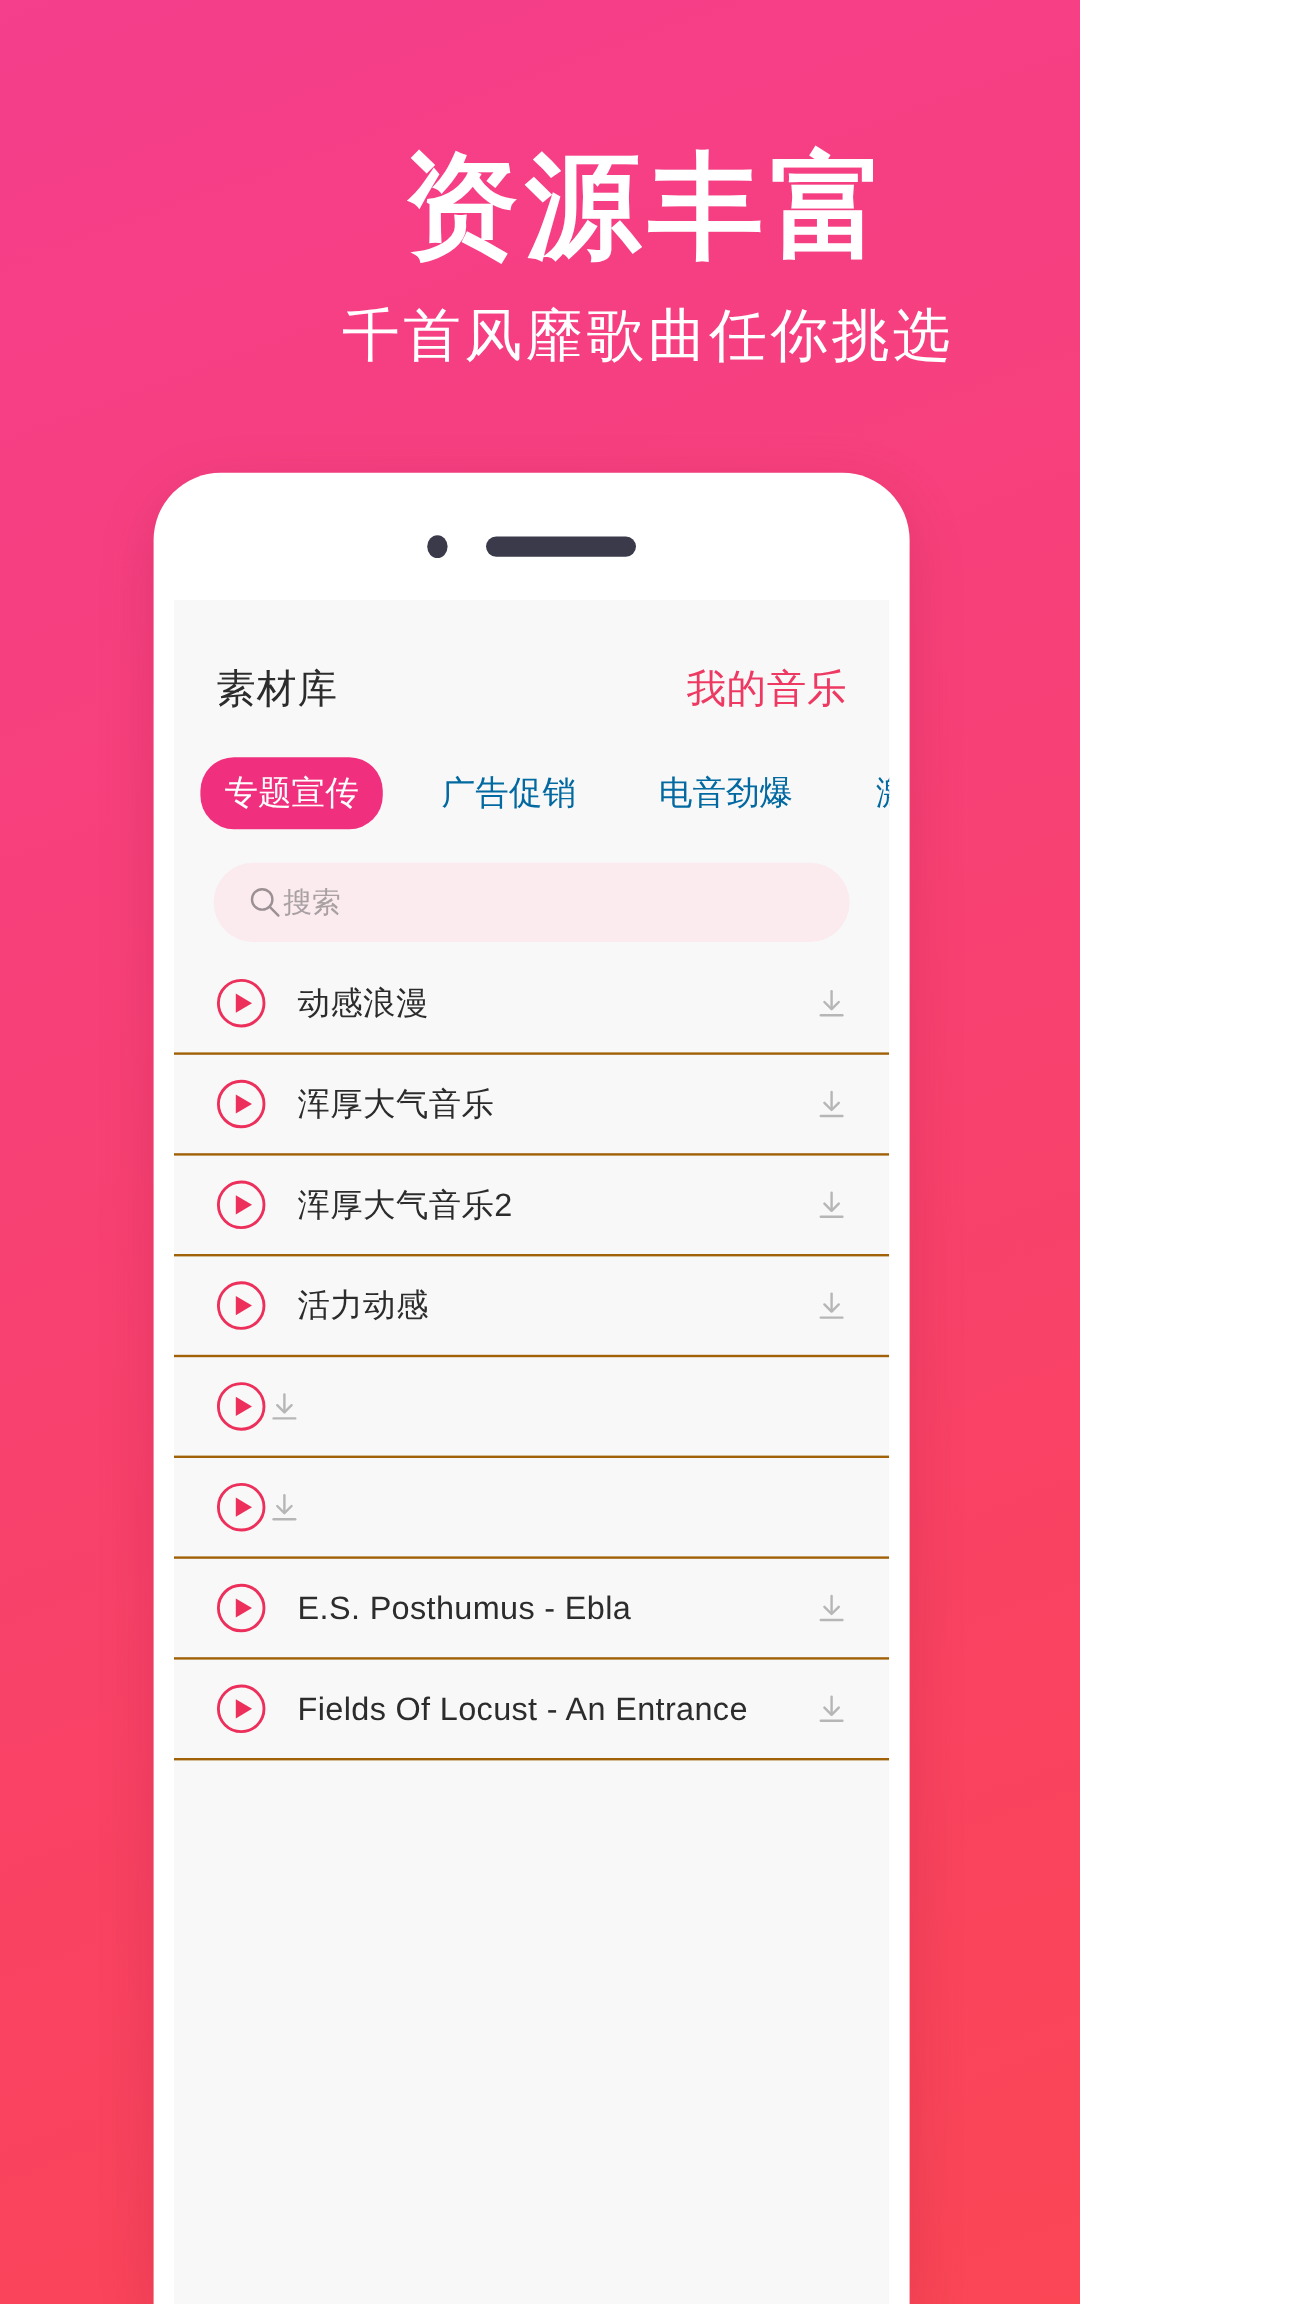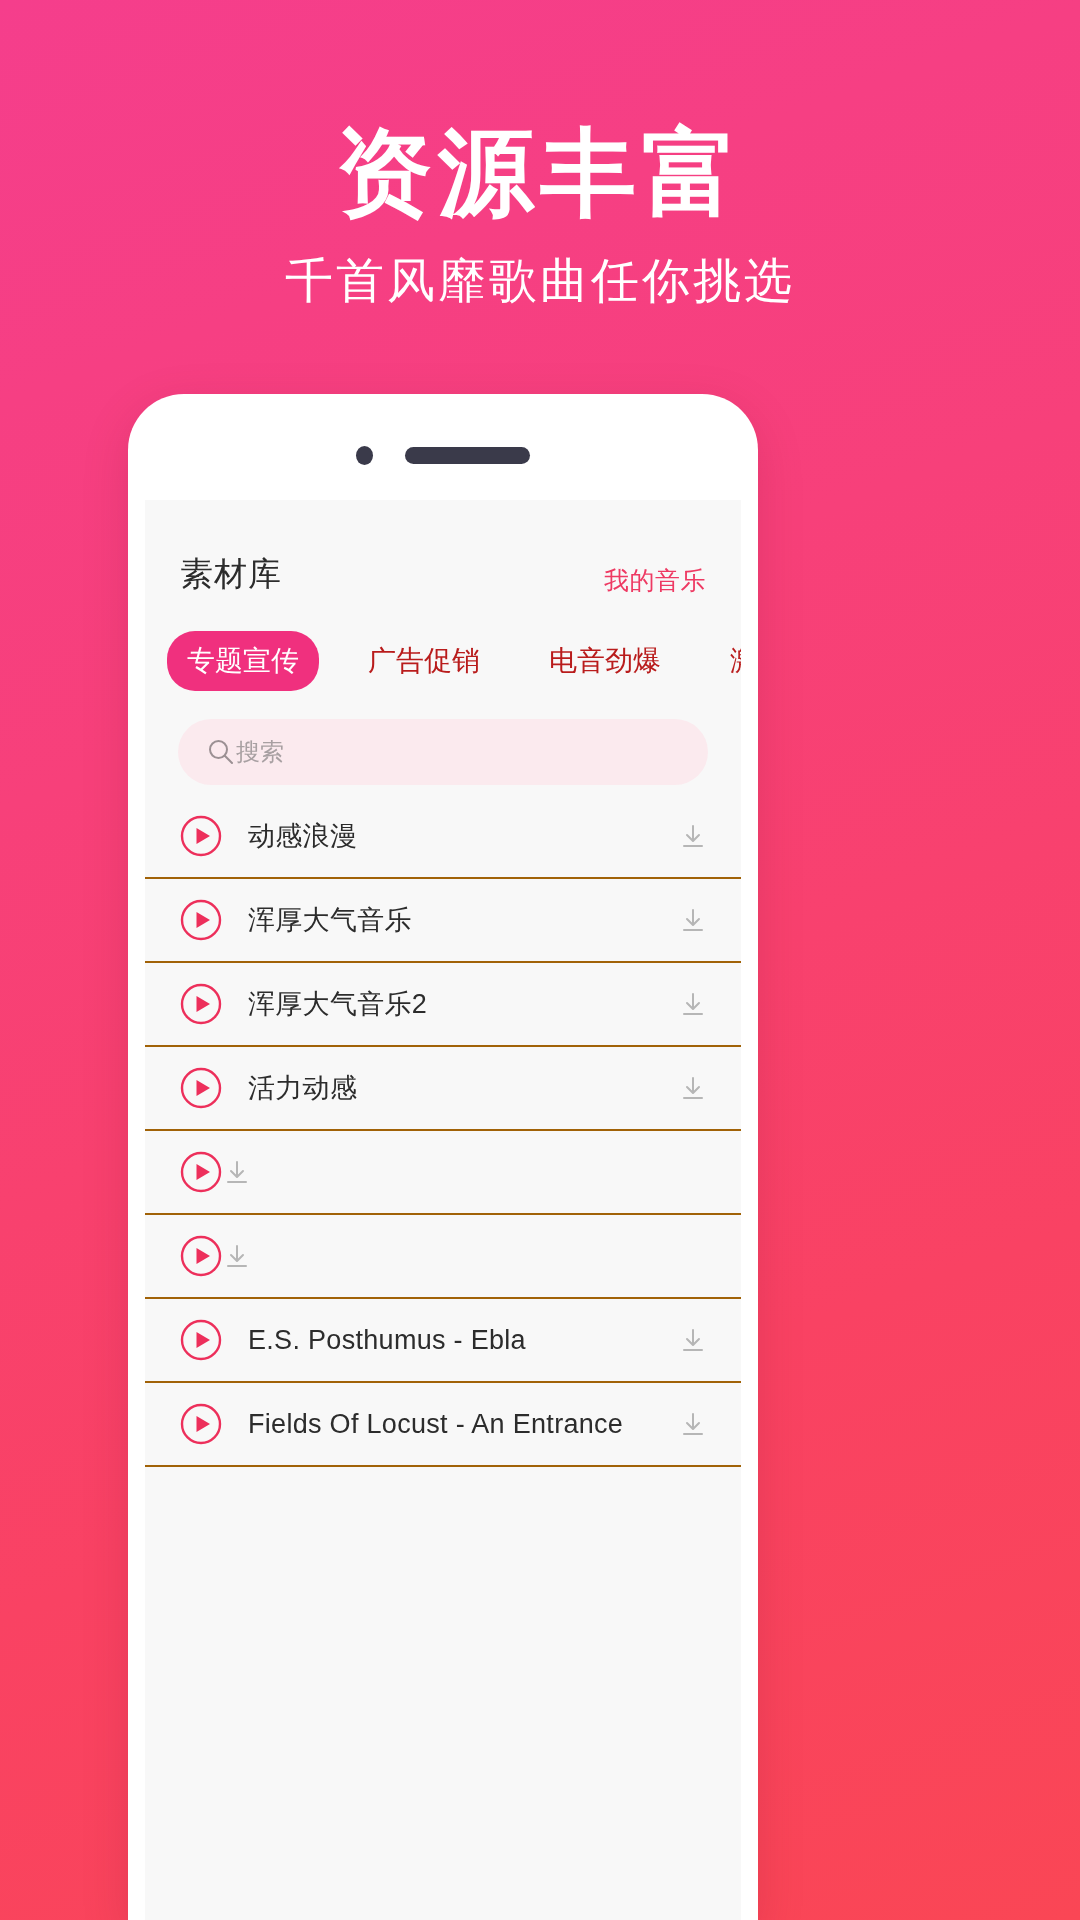--- a/index.html
+++ b/index.html
@@ -8,21 +8,21 @@
   }
   body {
     width: 1080px;
     height: 1920px;
     overflow: hidden;
     font-family: "Liberation Sans", "DejaVu Sans", sans-serif;
   }
 
   #stage {
     position: relative;
-    width: 1080px;
+    width: 900px;
     height: 1920px;
     background: linear-gradient(160deg, #F53E8C 0%, #F7407A 35%, #F94263 70%, #FA4655 100%);
     overflow: hidden;
   }
 
   
   .promo {
     position: absolute;
     top: 0;
     left: 0;
@@ -96,34 +96,34 @@
     align-items: flex-end;
     justify-content: space-between;
     padding: 52px 35px 0 35px;
   }
   .app-title {
     font-size: 33px;
     color: #2C2C2C;
     letter-spacing: 1px;
   }
   .app-header-action {
-    font-size: 25px;
+    font-size: 33px;
     color: #EE3A63;
     letter-spacing: 0.5px;
   }
 
   .tabs {
     display: flex;
     align-items: center;
     padding: 34px 22px 0 22px;
     gap: 29px;
   }
   .tab {
     font-size: 28px;
-    color: #b91c1c;
+    color: #0369a1;
     padding: 11px 20px;
     border-radius: 28px;
     white-space: nowrap;
   }
   .tab.active {
     background: #F0307E;
     color: #FFFFFF;
   }
 
   .search-wrap {

